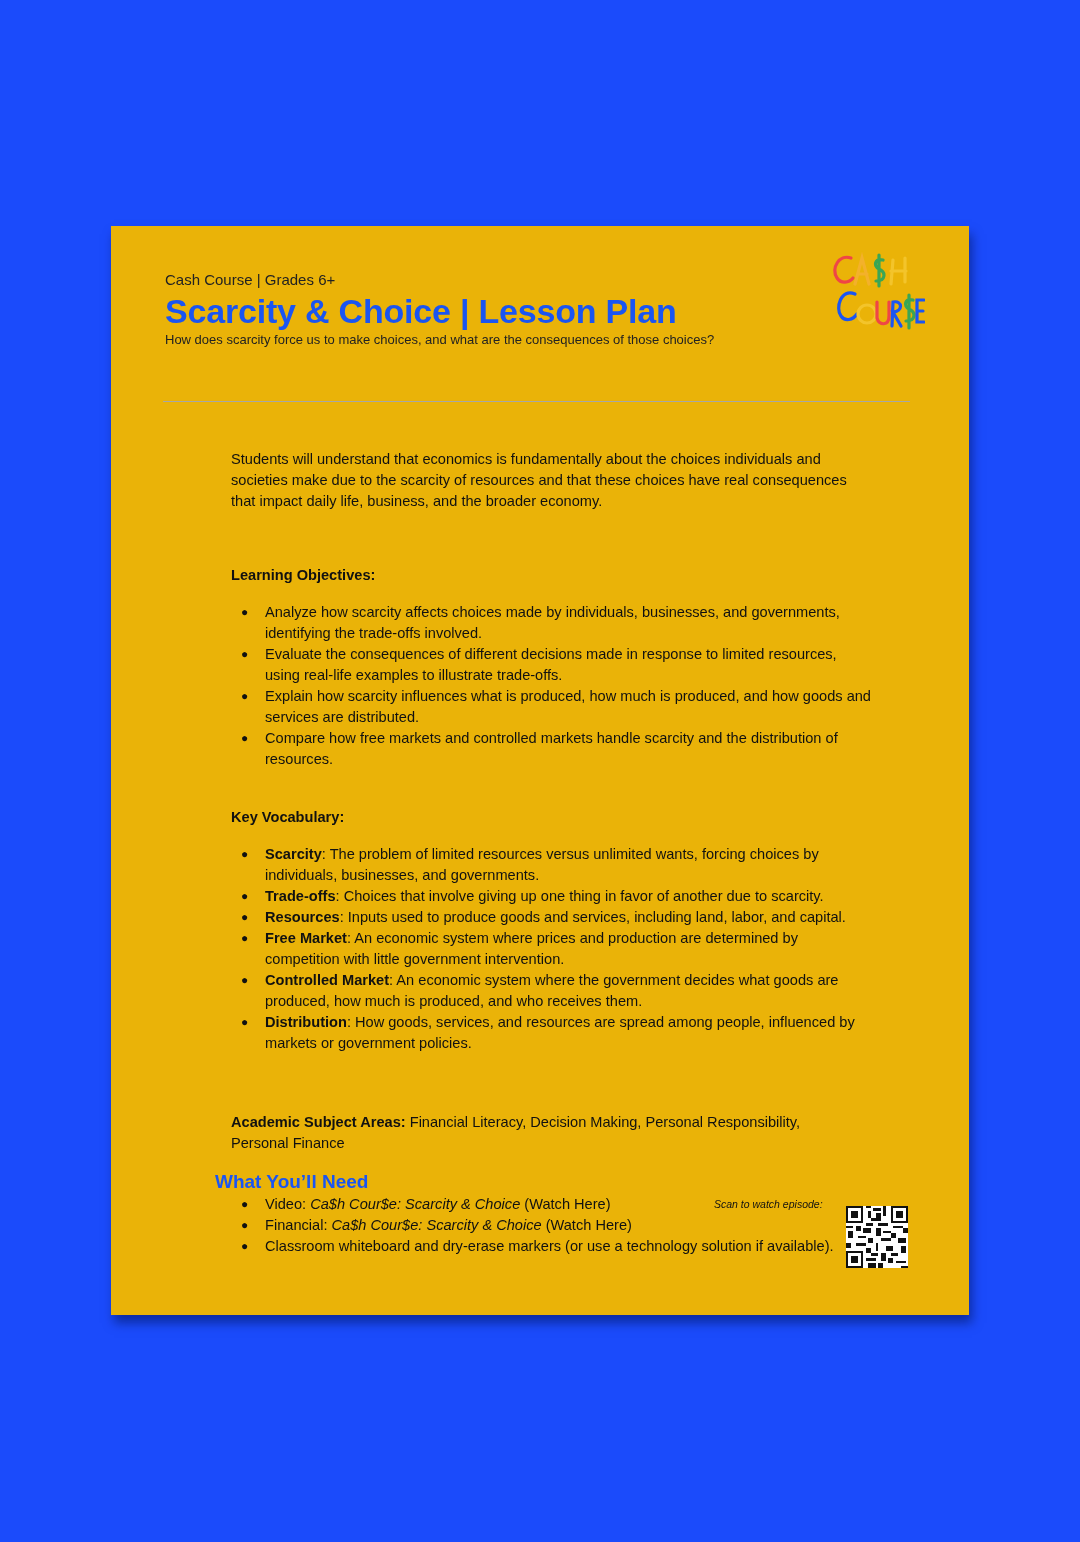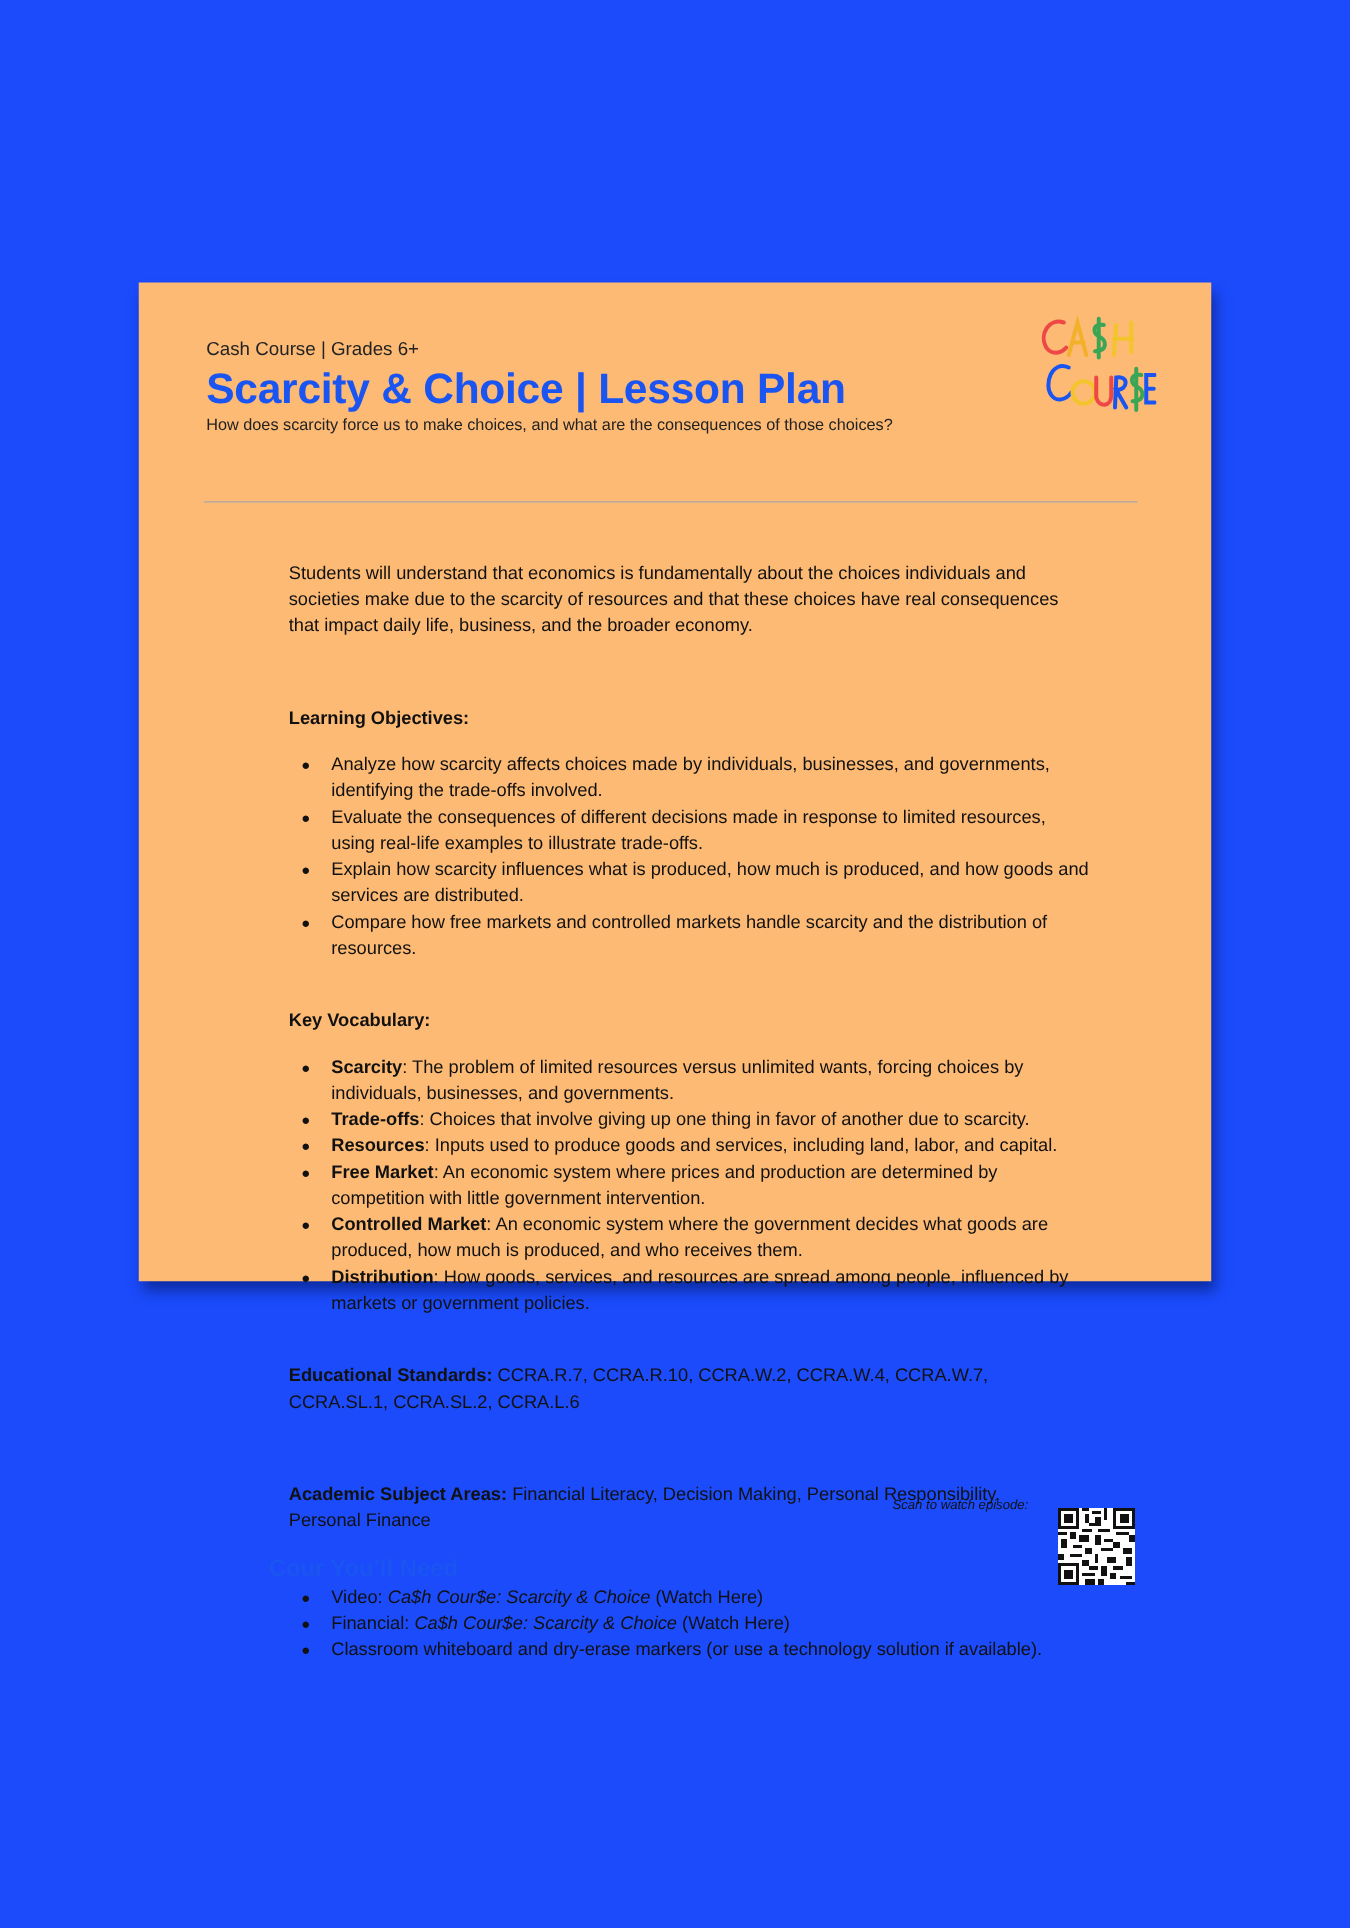--- a/index.html
+++ b/index.html
@@ -6,22 +6,22 @@
   body {
     width: 1080px; height: 1542px;
     background: #1b4bfb;
     position: relative;
     overflow: hidden;
     font-family: "Liberation Sans", sans-serif;
   }
   .page {
     position: absolute;
     left: 111px; top: 226px;
-    width: 858px; height: 799px;
-    background: #fdba74;
+    width: 858px; height: 1089px;
+    background: #eab308;
     box-shadow: 3px 8px 10px rgba(0, 20, 90, 0.55);
   }
   .header-meta {
     position: absolute; left: 54px; top: 45px;
     font-size: 15px; color: #222;
   }
   .header-title {
     position: absolute; left: 54px; top: 66px;
     font-size: 34px; font-weight: bold; color: #1a55f2;
     letter-spacing: -0.2px;
@@ -106,26 +106,25 @@
     <ul class="bl">
       <li><span class="dot">●</span><b>Scarcity</b><span>: The problem of limited resources versus unlimited wants, forcing choices by individuals, businesses, and governments.</span></li>
       <li><span class="dot">●</span><b>Trade-offs</b><span>: Choices that involve giving up one thing in favor of another due to scarcity.</span></li>
       <li><span class="dot">●</span><b>Resources</b><span>: Inputs used to produce goods and services, including land, labor, and capital.</span></li>
       <li><span class="dot">●</span><b>Free Market</b><span>: An economic system where prices and production are determined by competition with little government intervention.</span></li>
       <li><span class="dot">●</span><b>Controlled Market</b><span>: An economic system where the government decides what goods are produced, how much is produced, and who receives them.</span></li>
       <li><span class="dot">●</span><b>Distribution</b><span>: How goods, services, and resources are spread among people, influenced by markets or government policies.</span></li>
     </ul>
     <div class="gap"></div>
 
-    <p><b>Educational Standards:</b><span> CCRA.R.7, CCRA.R.10, CCRA.W.2, CCRA.W.4, CCRA.W.7, CCRA.SL.1, CCRA.SL.2, CCRA.L.6</span></p>
     <div class="gap"></div>
 
     <p><b>Academic Subject Areas:</b><span> Financial Literacy, Decision Making, Personal Responsibility, Personal Finance</span></p>
 
-    <div class="section-h">Cour You’ll Need</div>
+    <div class="section-h">What You’ll Need</div>
     <ul class="bl">
       <li><span class="dot">●</span><span>Video: </span><i>Ca$h Cour$e: Scarcity &amp; Choice</i><span> (Watch Here)</span></li>
       <li><span class="dot">●</span><span>Financial: </span><i>Ca$h Cour$e: Scarcity &amp; Choice</i><span> (Watch Here)</span></li>
       <li><span class="dot">●</span><span>Classroom whiteboard and dry-erase markers (or use a technology solution if available).</span></li>
     </ul>
   </div>
 
   <div class="scan-label">Scan to watch episode:</div>
 
   <svg class="qr" viewBox="0 0 25 25" shape-rendering="crispEdges">

